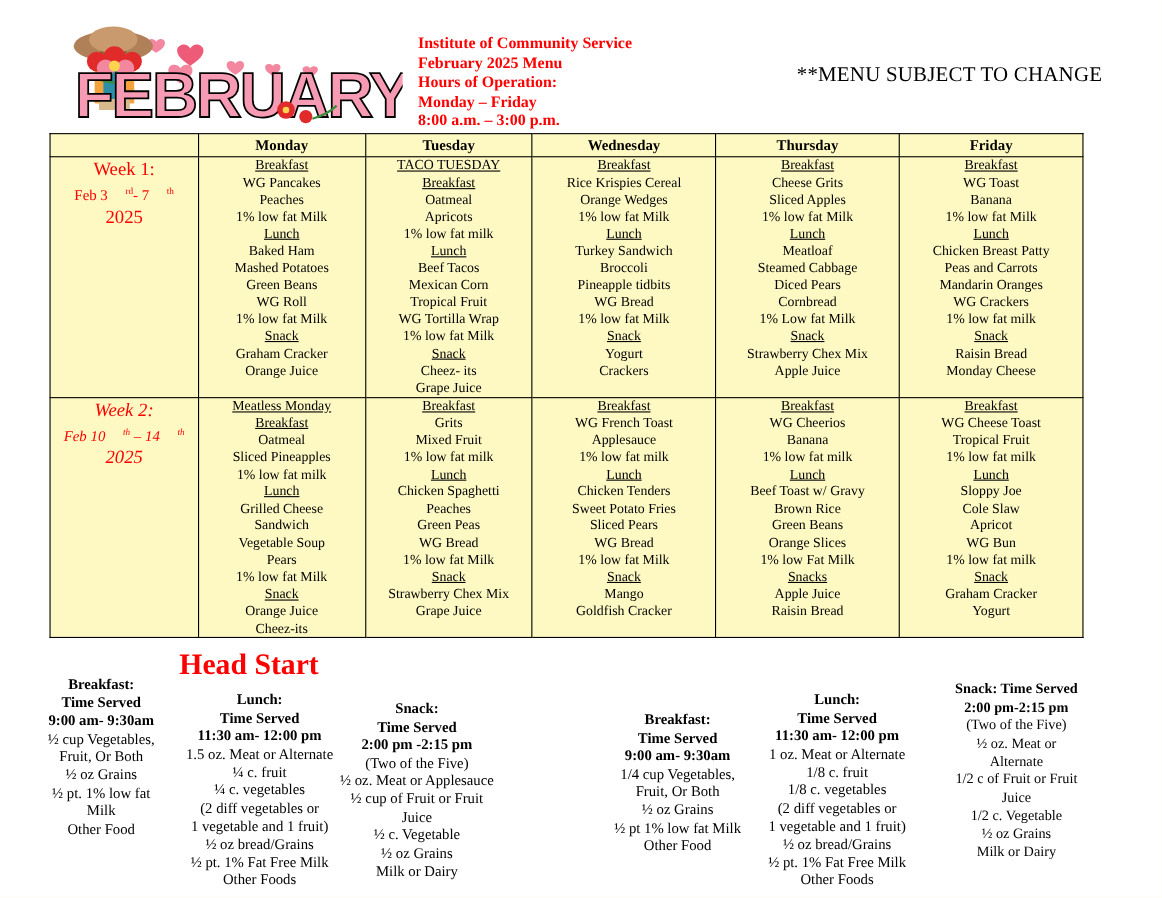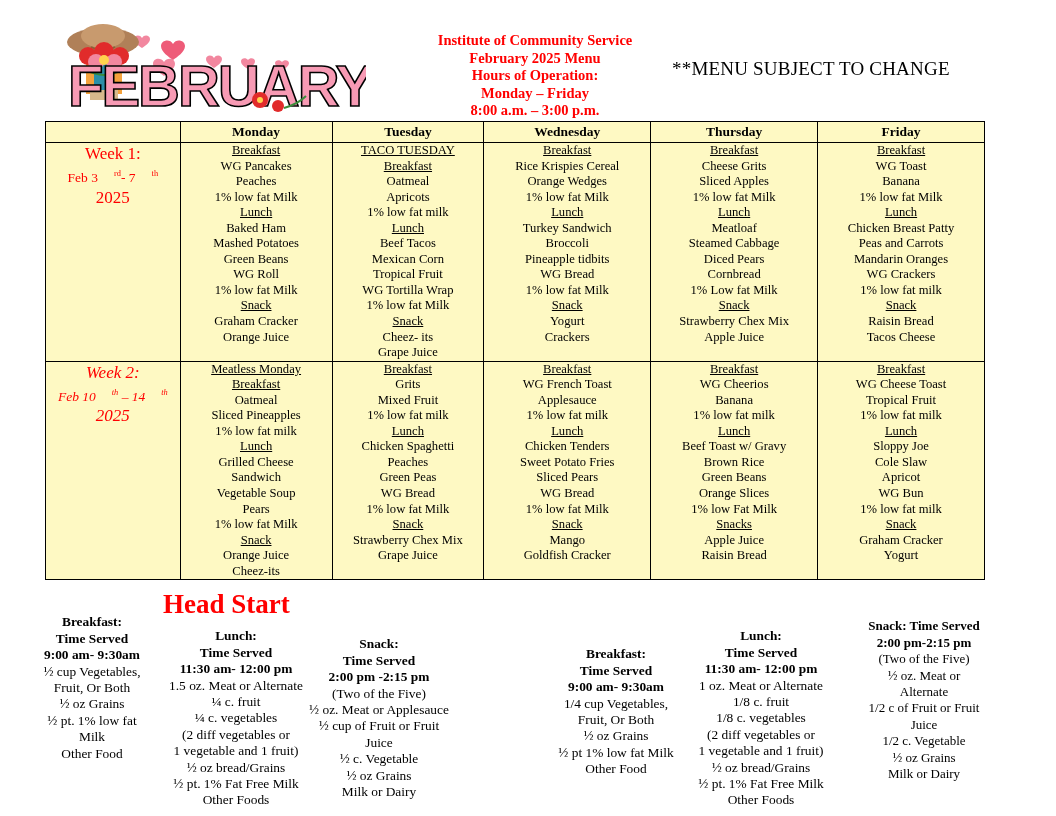--- a/index.html
+++ b/index.html
@@ -29,32 +29,32 @@
     top: 14px;
     width: 320px;
     height: 100px;
   }
 
   .header-center {
     position: absolute;
     left: 380px;
     top: 32px;
     width: 310px;
-    text-align: center;
+    text-align: left;
     color: #ff0000;
     font-weight: bold;
     font-size: 14.5px;
     line-height: 17.6px;
   }
   .header-right {
     position: absolute;
     left: 672px;
     top: 58px;
     width: 330px;
-    text-align: left;
+    text-align: right;
     color: #000000;
     font-size: 19px;
     letter-spacing: 0.2px;
   }
 
   
   table.menu {
     border-collapse: collapse;
     table-layout: fixed;
     margin: 9px 0 0 45px;
@@ -300,21 +300,21 @@
           <div>Banana</div>
           <div>1% low fat Milk</div>
           <div class="hd">Lunch</div>
           <div>Chicken Breast Patty</div>
           <div>Peas and Carrots</div>
           <div>Mandarin Oranges</div>
           <div>WG Crackers</div>
           <div>1% low fat milk</div>
           <div class="hd">Snack</div>
           <div>Raisin Bread</div>
-          <div>Tacos Cheese</div>
+          <div>Monday Cheese</div>
         </td>
     </tr>
     <tr>
       <td class="week-cell week2">
         <div class="wk-title">Week 2:</div>
         <div class="wk-dates"><span>Feb 10</span><sup>th</sup><span> – 14</span><sup>th</sup></div>
         <div class="wk-year">2025</div>
       </td>
       <td class="day-cell">
           <div class="hd">Meatless Monday</div>

